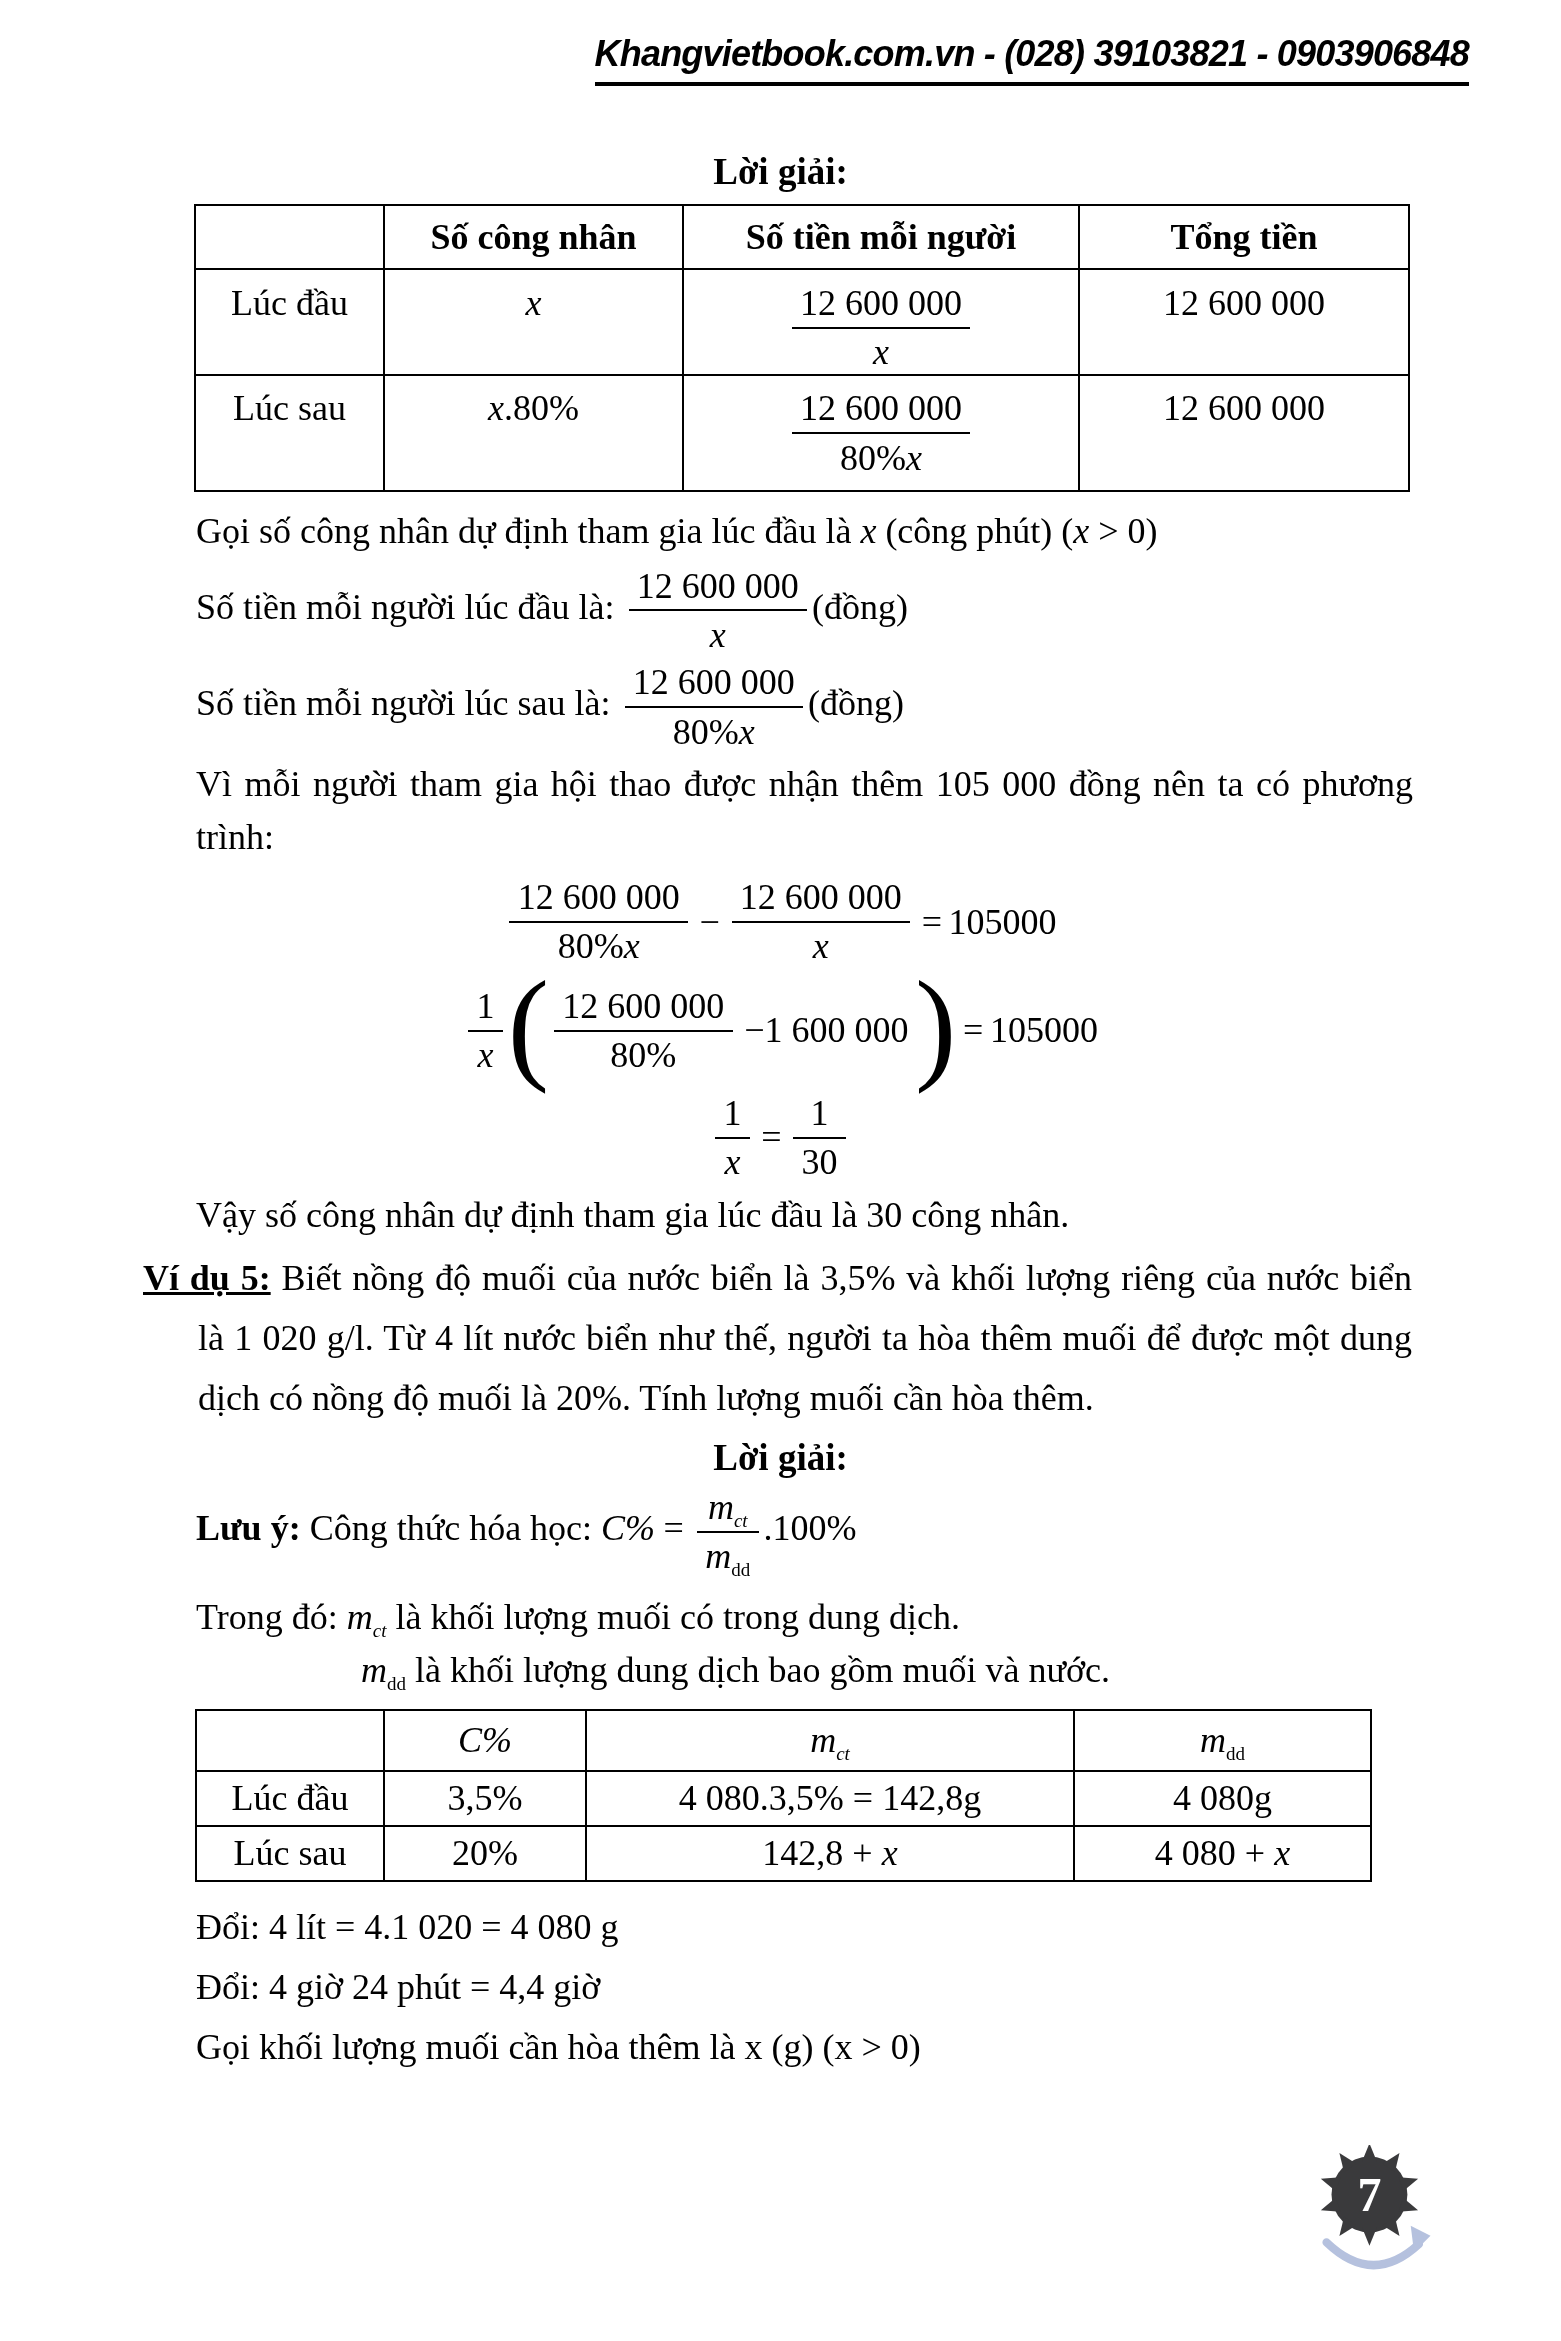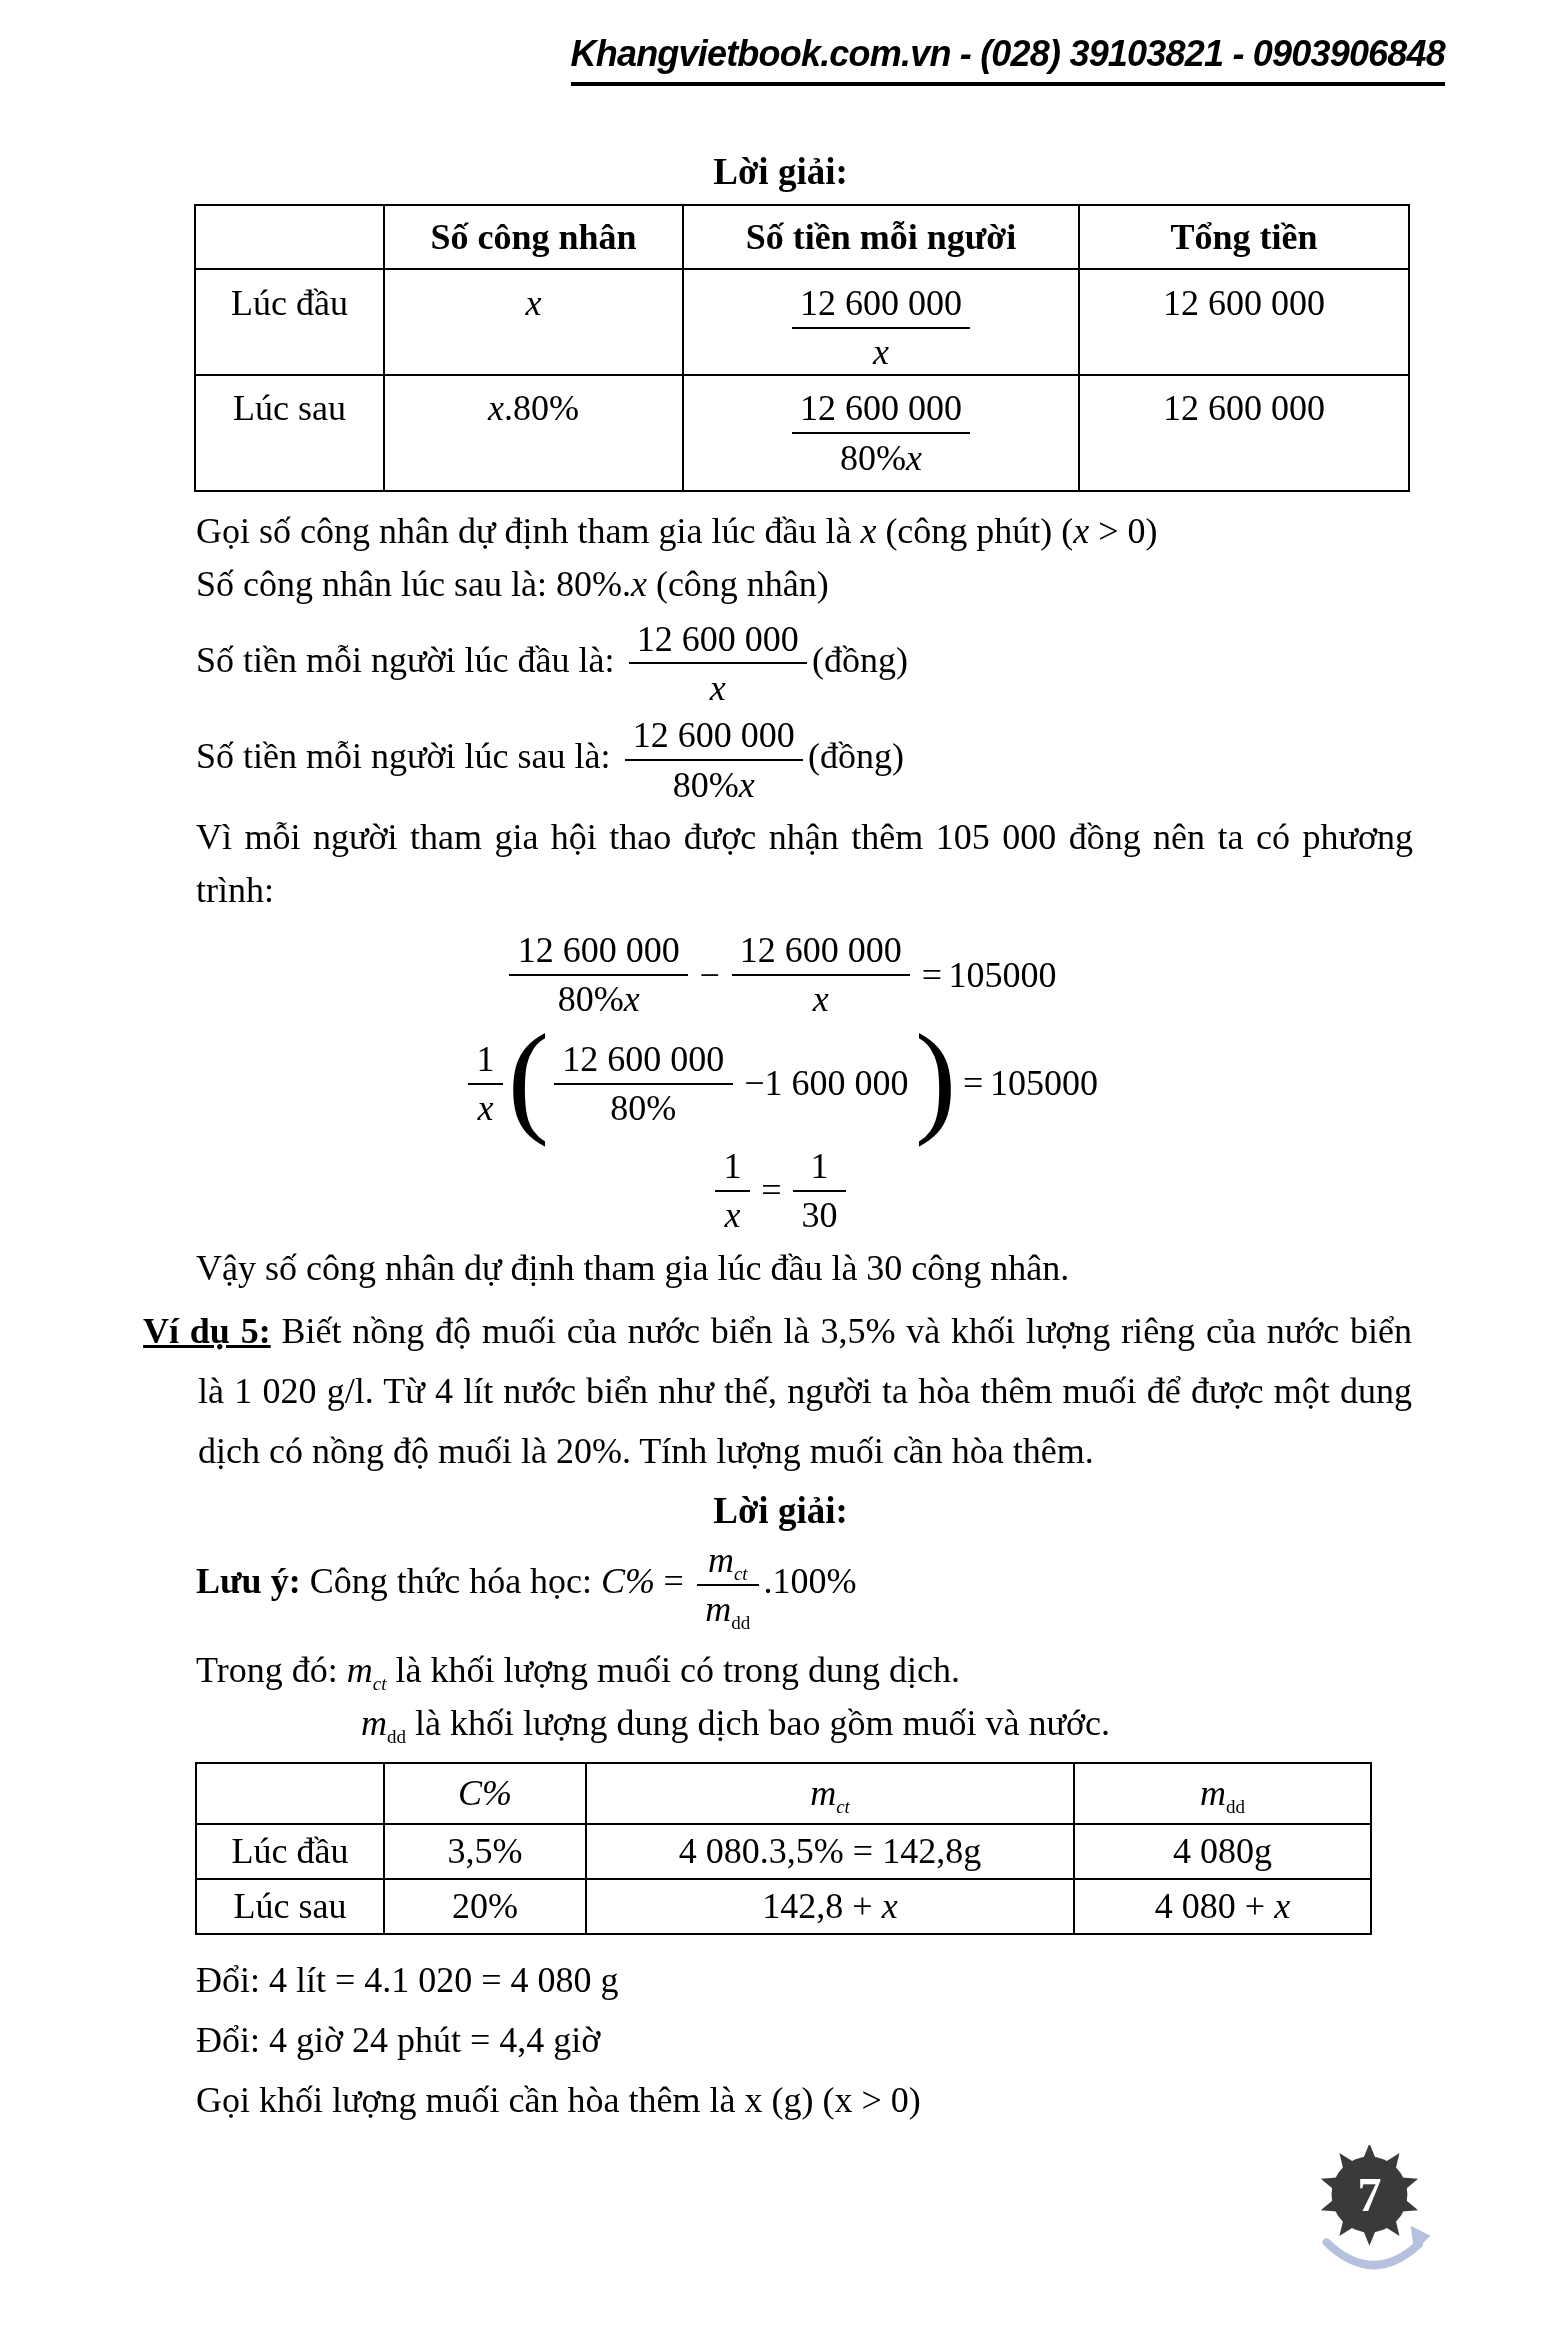--- a/index.html
+++ b/index.html
@@ -4,21 +4,21 @@
 <style>
   * { box-sizing: border-box; margin: 0; padding: 0; }
   html, body { background: #ffffff; }
   body {
     width: 1561px; height: 2342px;
     position: relative; overflow: hidden;
     font-family: "Liberation Serif", serif;
     font-size: 36px; color: #000;
   }
   
-  .header-row { margin-top: 33px; text-align: right; padding-right: 116px; }
+  .header-row { margin-top: 33px; text-align: right; padding-right: 92px; }
   .header-text {
     display: inline-block;
     font-family: "Liberation Sans", sans-serif;
     font-style: italic; font-weight: bold;
     font-size: 36px; letter-spacing: -0.8px;
     border-bottom: 4.1px solid #000; padding-bottom: 6.6px;
   }
   
   .center-title { text-align: center; font-weight: bold; font-size: 37px; }
   .title1 { margin-top: 64px; }
@@ -116,21 +116,20 @@
           <span class="den"><span>80%</span><span class="mi">x</span></span>
         </span>
       </td>
       <td>12 600 000</td>
     </tr>
   </tbody>
     </table>
 
   <p class="para mt16"><span>Gọi số công nhân dự định tham gia lúc đầu là </span><span class="mi">x</span><span> (công phút) (</span><span class="mi">x</span><span> &gt; 0)</span></p>
 
-  <p class="para"><span>Số công nhân lúc sau là: 80%.</span><span class="mi">x</span><span> (công nhân)</span></p>
 
   <p class="para fracline"><span>Số tiền mỗi người lúc đầu là: </span><span class="frac"><span class="num">12 600 000</span><span class="den mi">x</span></span><span>(đồng)</span></p>
 
   <p class="para mt6"><span>Số tiền mỗi người lúc sau là: </span><span class="frac"><span class="num">12 600 000</span><span class="den"><span>80%</span><span class="mi">x</span></span></span><span>(đồng)</span></p>
 
   <p class="para justify mt6">Vì mỗi người tham gia hội thao được nhận thêm 105 000 đồng nên ta có phương trình:</p>
 
   <div class="eq eq1">
     <span class="frac"><span class="num">12 600 000</span><span class="den"><span>80%</span><span class="mi">x</span></span></span><span class="op">−</span><span class="frac"><span class="num">12 600 000</span><span class="den mi">x</span></span><span class="op">=</span><span class="rhs">105000</span>
   </div>

